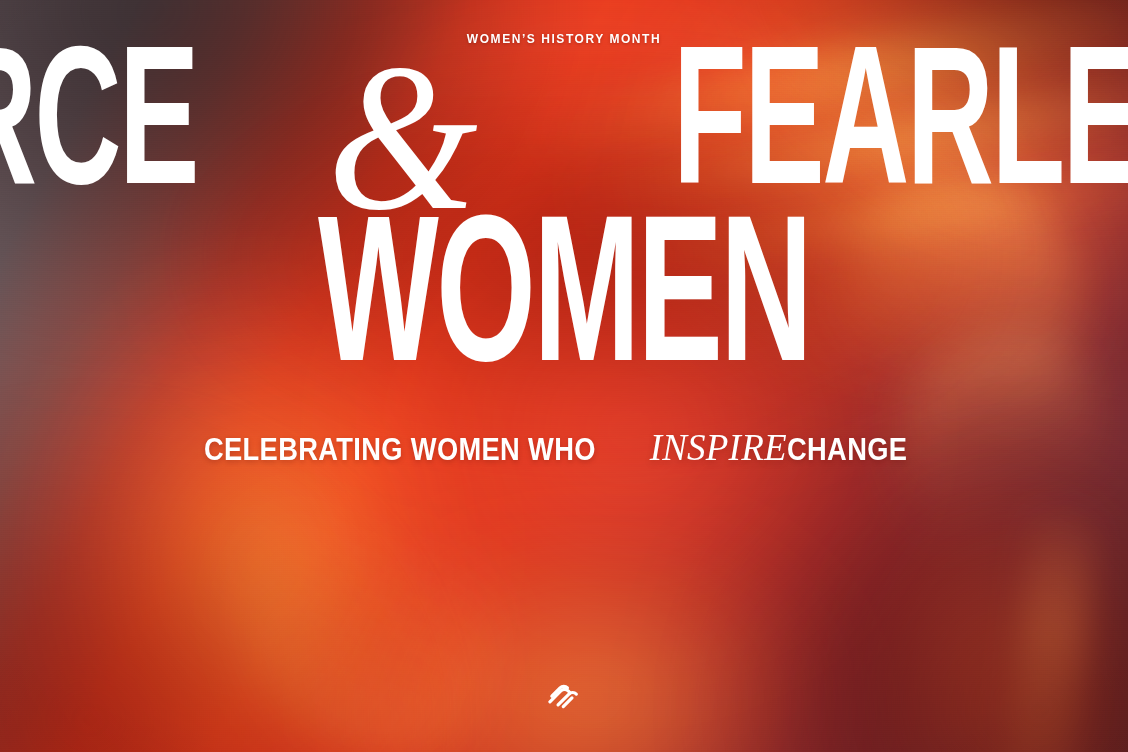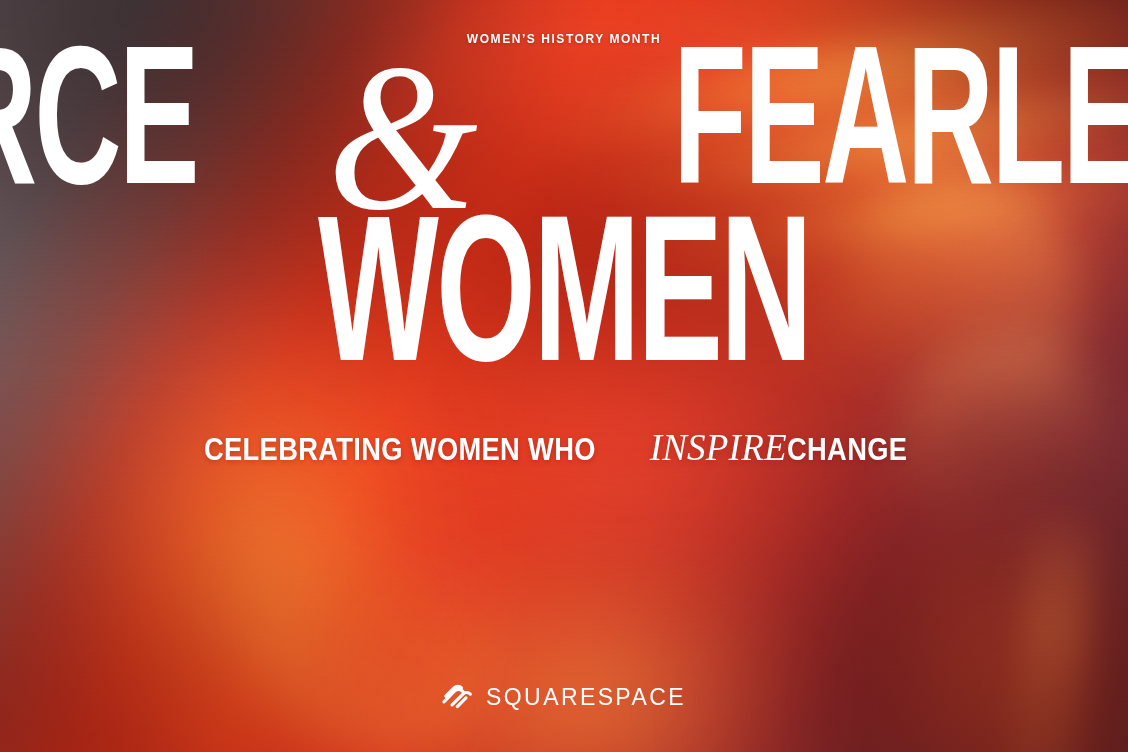--- a/index.html
+++ b/index.html
@@ -335,16 +335,15 @@
     <span>
       <svg class="sq-mark" viewBox="0 0 44 40" aria-hidden="true">
         <g fill="none" stroke="#ffffff" stroke-width="4.4" stroke-linecap="round">
           <path d="M5.2 19.6 L16.6 8.2 a7.2 7.2 0 0 1 10.2 0"></path>
           <path d="M2.6 27.4 L17.6 12.4 a7.2 7.2 0 0 1 10.2 0 l2.6 2.6"></path>
           <path d="M13.8 31.6 L28.8 16.6 a7.2 7.2 0 0 1 10.2 0"></path>
           <path d="M21.0 34.0 L33.0 22.0"></path>
         </g>
       </svg>
     </span>
-    <span class="wordmark">SQUARESPACE</span>
   </div>
 
 </div>
 
 </body></html>

